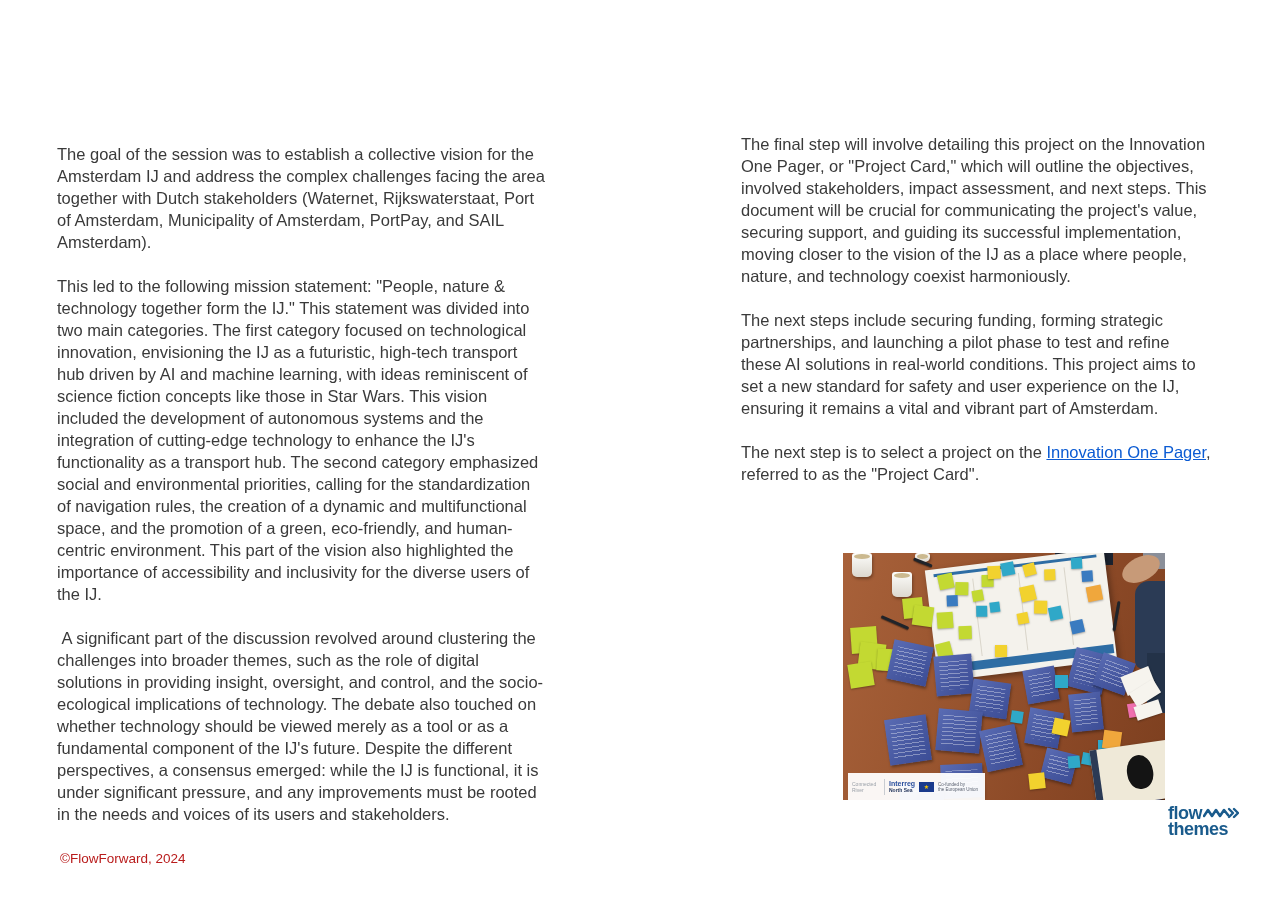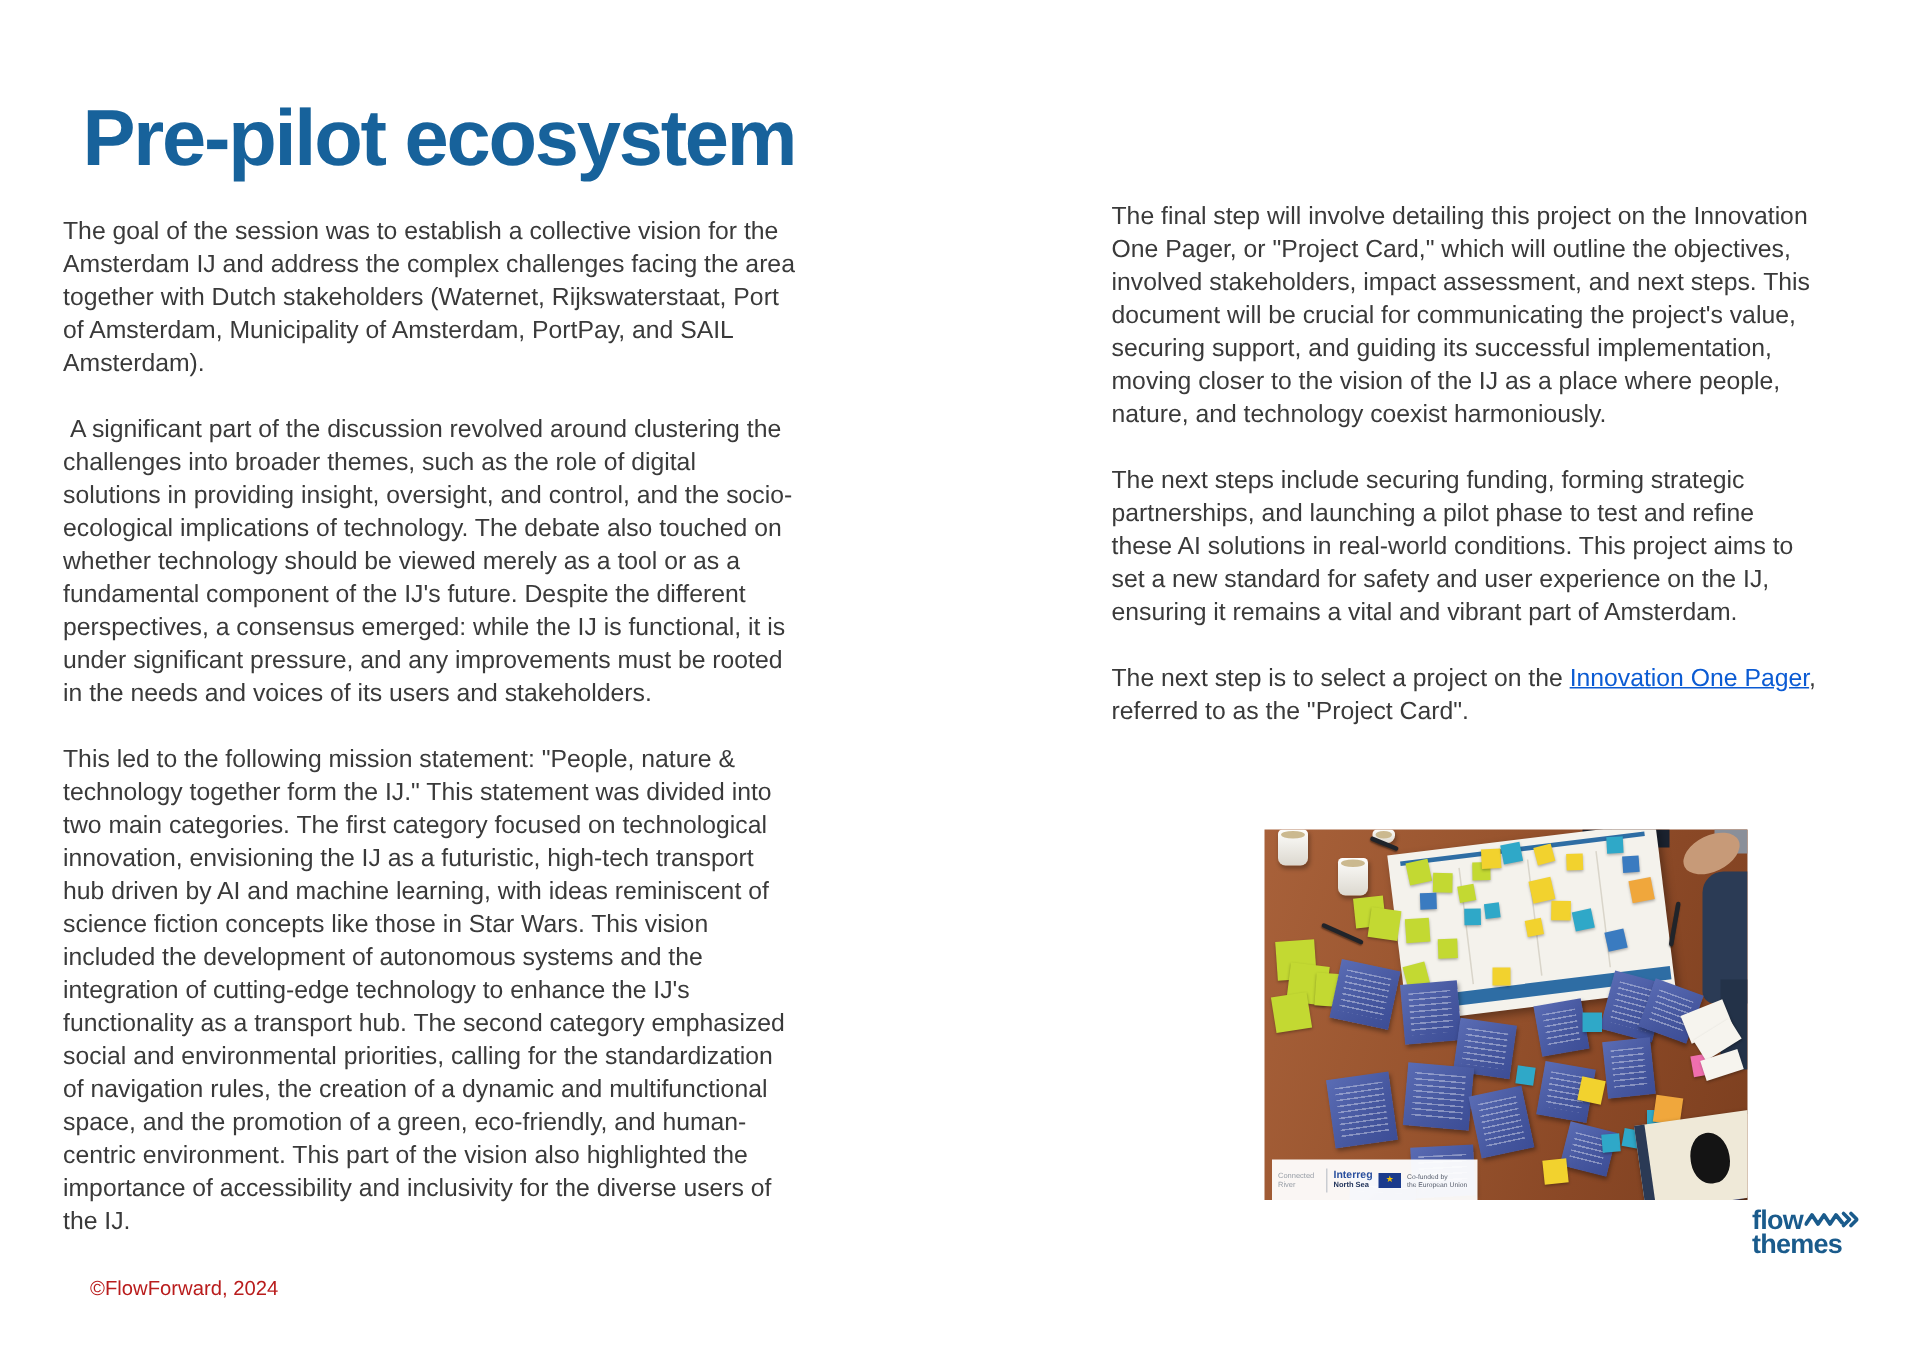--- a/index.html
+++ b/index.html
@@ -13,21 +13,21 @@
   .page{
     position:relative;width:1280px;height:904px;background:#ffffff;
     overflow:hidden;margin:0 auto;
   }
   .doc-title{
     position:absolute;left:55px;top:64px;margin:0;
     font-size:53px;font-weight:700;letter-spacing:-1.5px;
     color:var(--color-title);line-height:1.1;white-space:nowrap;
   }
   .col{position:absolute;color:var(--color-body);font-size:16.5px;line-height:22px;}
-  .col-left{left:42px;top:143px;width:604px;}
+  .col-left{left:57px;top:143px;width:604px;}
   .col-right{left:741px;top:133px;width:540px;}
   .para{margin:0 0 22px 0;white-space:pre-line;}
   a.doc-link{color:var(--color-link);text-decoration:underline;cursor:pointer;}
   .copyright{position:absolute;left:60px;top:851px;font-size:13.5px;color:#b91c1c;}
 
   
   .photo{
     position:absolute;left:843px;top:553px;width:322px;height:247px;
     overflow:hidden;background:linear-gradient(108deg,#a8613a 0%,#99552f 38%,#8a4826 70%,#7c3f1f 100%);
   }
@@ -82,52 +82,51 @@
   .logo{position:absolute;left:1168px;top:806px;color:var(--color-logo);font-weight:800;}
   .logo .l1{font-size:18px;line-height:15px;letter-spacing:-0.5px;display:flex;align-items:flex-start;}
   .logo .l2{font-size:18px;line-height:16px;letter-spacing:-0.5px;}
   .logo svg{margin-left:1px;}
 </style>
 </head>
 <body>
 
 <div class="page">
 
-  <h1 class="doc-title">Pre-pilot ecosystem</h1>
 
   <div class="col col-left">
     <p class="para">The goal of the session was to establish a collective vision for the
 Amsterdam IJ and address the complex challenges facing the area
 together with Dutch stakeholders (Waternet, Rijkswaterstaat, Port
 of Amsterdam, Municipality of Amsterdam, PortPay, and SAIL
 Amsterdam).</p>
-    <p class="para">&nbsp;A significant part of the discussion revolved around clustering the
-challenges into broader themes, such as the role of digital
-solutions in providing insight, oversight, and control, and the socio-
-ecological implications of technology. The debate also touched on
-whether technology should be viewed merely as a tool or as a
-fundamental component of the IJ's future. Despite the different
-perspectives, a consensus emerged: while the IJ is functional, it is
-under significant pressure, and any improvements must be rooted
-in the needs and voices of its users and stakeholders.</p>
     <p class="para">This led to the following mission statement: "People, nature &amp;
 technology together form the IJ." This statement was divided into
 two main categories. The first category focused on technological
 innovation, envisioning the IJ as a futuristic, high-tech transport
 hub driven by AI and machine learning, with ideas reminiscent of
 science fiction concepts like those in Star Wars. This vision
 included the development of autonomous systems and the
 integration of cutting-edge technology to enhance the IJ's
 functionality as a transport hub. The second category emphasized
 social and environmental priorities, calling for the standardization
 of navigation rules, the creation of a dynamic and multifunctional
 space, and the promotion of a green, eco-friendly, and human-
 centric environment. This part of the vision also highlighted the
 importance of accessibility and inclusivity for the diverse users of
 the IJ.</p>
+    <p class="para">&nbsp;A significant part of the discussion revolved around clustering the
+challenges into broader themes, such as the role of digital
+solutions in providing insight, oversight, and control, and the socio-
+ecological implications of technology. The debate also touched on
+whether technology should be viewed merely as a tool or as a
+fundamental component of the IJ's future. Despite the different
+perspectives, a consensus emerged: while the IJ is functional, it is
+under significant pressure, and any improvements must be rooted
+in the needs and voices of its users and stakeholders.</p>
   </div>
 
   <div class="col col-right">
     <p class="para">The final step will involve detailing this project on the Innovation
 One Pager, or "Project Card," which will outline the objectives,
 involved stakeholders, impact assessment, and next steps. This
 document will be crucial for communicating the project's value,
 securing support, and guiding its successful implementation,
 moving closer to the vision of the IJ as a place where people,
 nature, and technology coexist harmoniously.</p>

